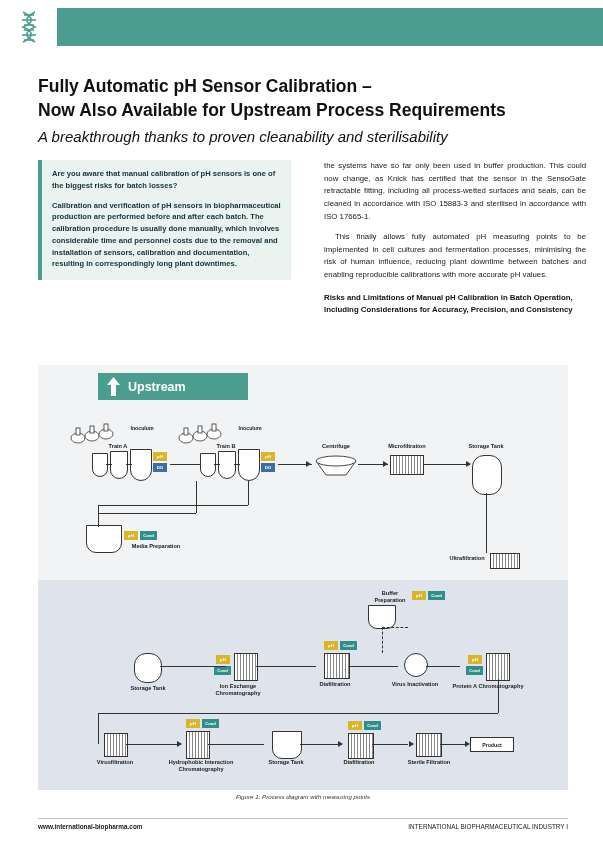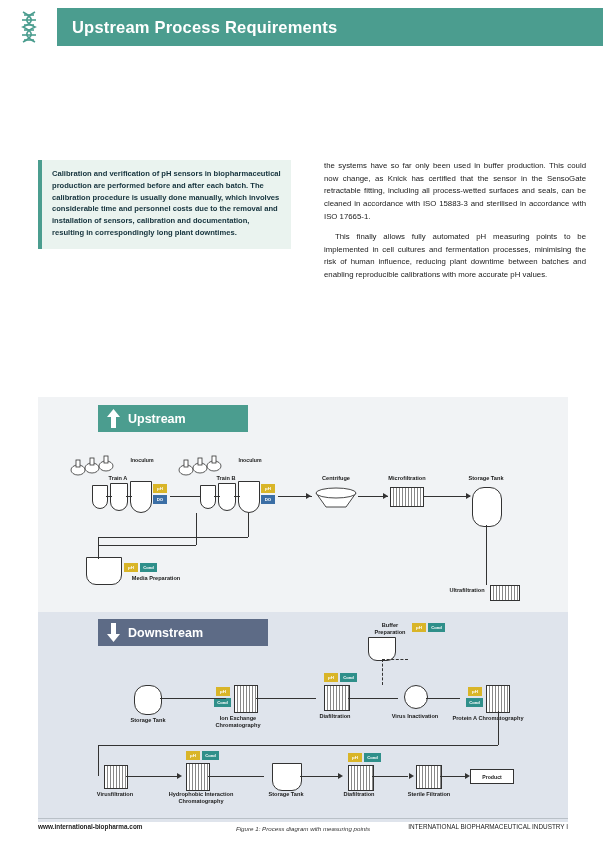--- a/index.html
+++ b/index.html
@@ -37,21 +37,21 @@
     width:253px;
   }
   .lead-box p{margin:0 0 8px 0;font-size:7.6px;font-weight:bold;line-height:1.55;color:#14323c;}
   .lead-box p:last-child{margin-bottom:0;}
 
   .body-p{font-size:7.8px;line-height:1.62;text-align:justify;margin:0 0 8px 0;color:#1a1a1a;}
   .body-p.indent{text-indent:11px;}
   .sub-head{font-size:7.8px;font-weight:bold;line-height:1.55;margin:10px 0 1px 0;color:#111;}
 
   
-  .figure{position:absolute;left:38px;top:365px;width:530px;height:440px;margin-top:32px;}
+  .figure{position:absolute;left:38px;top:365px;width:530px;height:440px;}
   .fig-top{position:absolute;left:0;top:0;width:530px;height:215px;background:#f1f3f5;}
   .fig-bot{position:absolute;left:0;top:215px;width:530px;height:210px;background:#dfe4ec;}
   .band{position:absolute;height:27px;display:flex;align-items:center;padding-left:30px;box-sizing:border-box;color:#fff;font-size:12.5px;font-weight:bold;}
   .band.up{left:60px;top:8px;width:150px;background:#4b9d8f;}
   .band.down{left:60px;top:222px;width:170px;background:#5d6b86;}
   .band .arrow{position:absolute;left:9px;top:4px;width:13px;height:19px;}
   .fig-caption{position:absolute;left:0;top:428px;width:530px;text-align:center;font-size:6.2px;font-style:italic;color:#333;}
 
   .fig-label{position:absolute;font-size:5.6px;font-weight:bold;color:#1a1a1a;text-align:center;line-height:1.2;}
   .fig-label.small{font-size:5.2px;font-weight:bold;}
@@ -89,54 +89,52 @@
           <line x1="8" y1="5" x2="18" y2="5"></line>
           <line x1="6" y1="10" x2="20" y2="10"></line>
           <line x1="8" y1="15" x2="18" y2="15"></line>
           <line x1="8" y1="20" x2="18" y2="20"></line>
           <line x1="6" y1="25" x2="20" y2="25"></line>
           <line x1="8" y1="30" x2="18" y2="30"></line>
         </g>
       </svg>
     </div>
     <div class="header-bar"></div>
-    <div class="header-title">Upstream Process Requirements</div>
-  </div>
-
+  </div>
+
+  <div class="title-block">
+    <div class="title-main">Fully Automatic pH Sensor Calibration –</div>
+    <div class="title-main">Now Also Available for Upstream Process Requirements</div>
+    <div class="title-sub">A breakthrough thanks to proven cleanability and sterilisability</div>
+  </div>
 
   <div class="col-left">
     <div class="lead-box">
+      <p>Are you aware that manual calibration of pH sensors is one of the biggest risks for batch losses?</p>
       <p>Calibration and verification of pH sensors in biopharmaceutical production are performed before and after each batch. The calibration procedure is usually done manually, which involves considerable time and personnel costs due to the removal and installation of sensors, calibration and documentation, resulting in correspondingly long plant downtimes.</p>
     </div>
   </div>
 
   <div class="col-right">
     <p class="body-p">the systems have so far only been used in buffer production. This could now change, as Knick has certified that the sensor in the SensoGate retractable fitting, including all process-wetted surfaces and seals, can be cleaned in accordance with ISO 15883-3 and sterilised in accordance with ISO 17665-1.</p>
     <p class="body-p indent">This finally allows fully automated pH measuring points to be implemented in cell cultures and fermentation processes, minimising the risk of human influence, reducing plant downtime between batches and enabling reproducible calibrations with more accurate pH values.</p>
+    <div class="sub-head">Risks and Limitations of Manual pH Calibration in Batch Operation, Including Considerations for Accuracy, Precision, and Consistency</div>
   </div>
 
   <div class="figure">
     <div class="fig-top"></div>
     <div class="fig-bot"></div>
 
     <div class="band up">
       <span class="arrow">
         <svg width="13" height="19" viewBox="0 0 13 19">
             <polygon points="6.5,0 13,8 9,8 9,19 4,19 4,8 0,8" fill="#ffffff"></polygon>
           </svg>
       </span>
       <span>Upstream</span>
-    </div>
-    <div class="band down">
-      <span class="arrow">
-        <svg width="13" height="19" viewBox="0 0 13 19">
-            <polygon points="6.5,19 13,11 9,11 9,0 4,0 4,11 0,11" fill="#ffffff"></polygon>
-          </svg>
-      </span>
-      <span>Downstream</span>
     </div>
 
     <div>
       <svg style="position:absolute;left:32px;top:58px;" width="56" height="22" viewBox="0 0 56 22">
         <g stroke="#333" fill="#fff" stroke-width=".8">
           <ellipse cx="8" cy="15" rx="7" ry="5"></ellipse>
             <rect x="6" y="5" width="4" height="7"></rect>
           <ellipse cx="22" cy="13" rx="7" ry="5"></ellipse>
             <rect x="20" y="3" width="4" height="7"></rect>
           <ellipse cx="36" cy="11" rx="7" ry="5"></ellipse>

